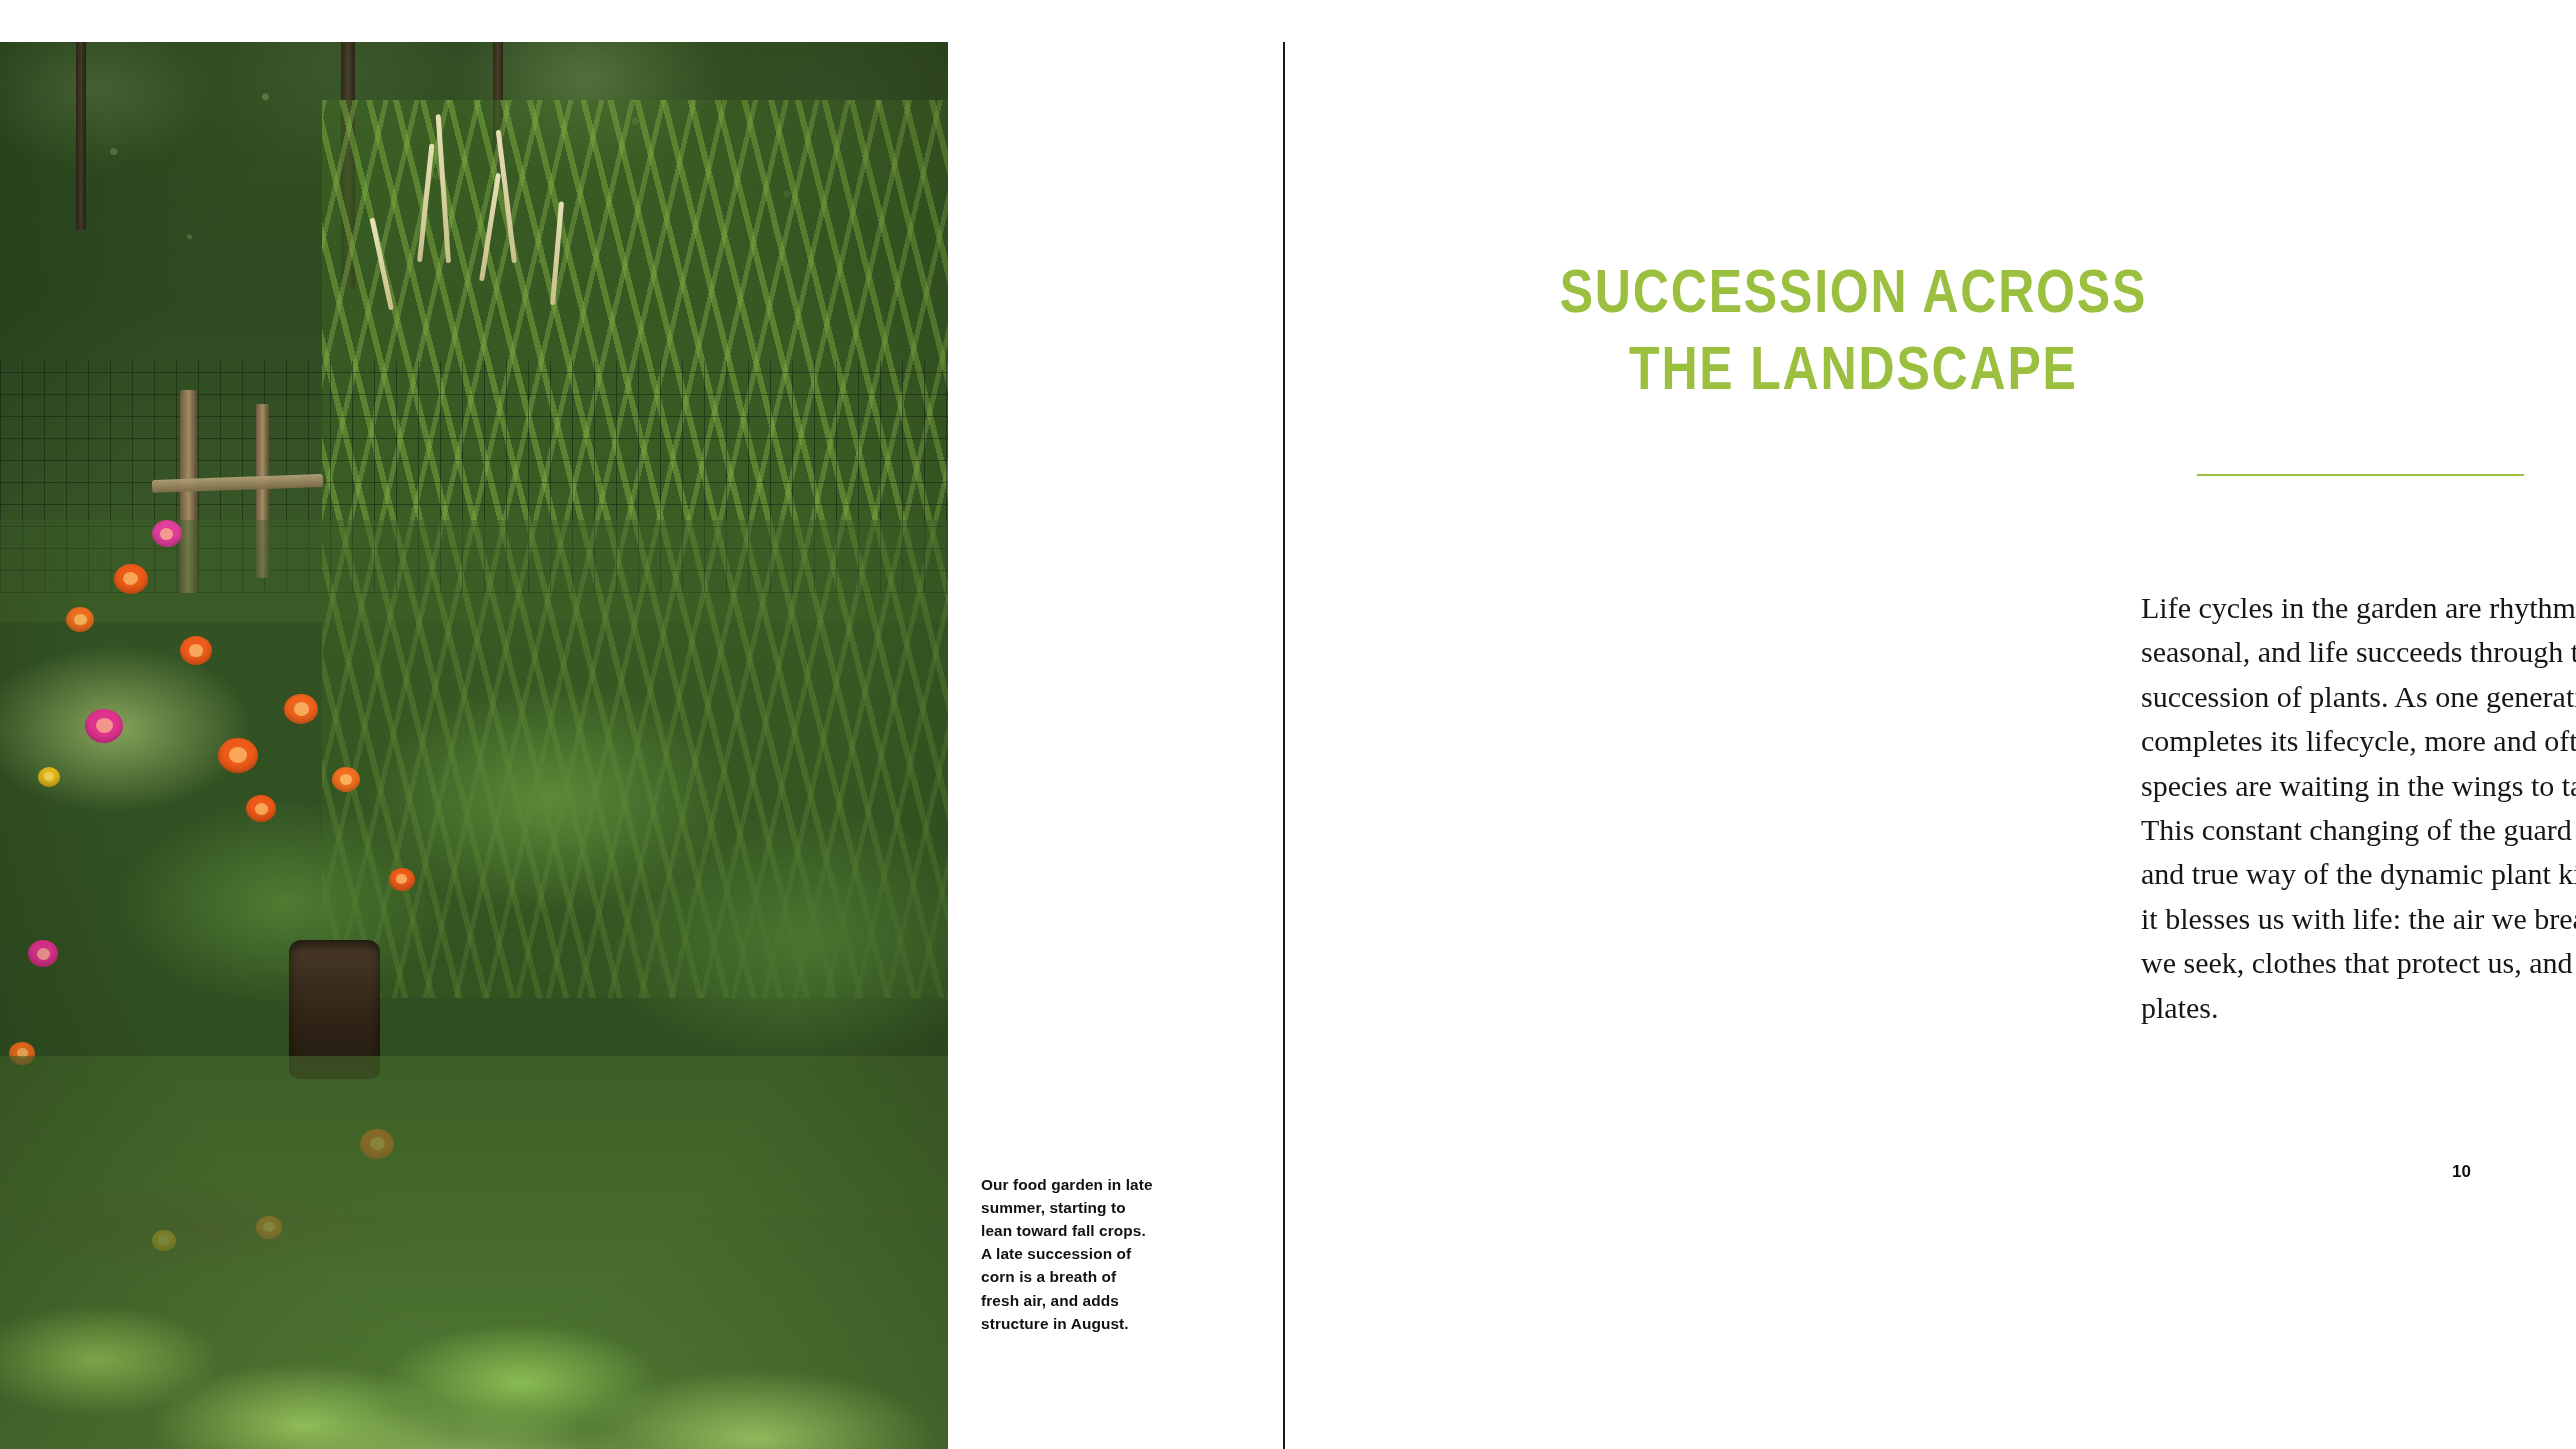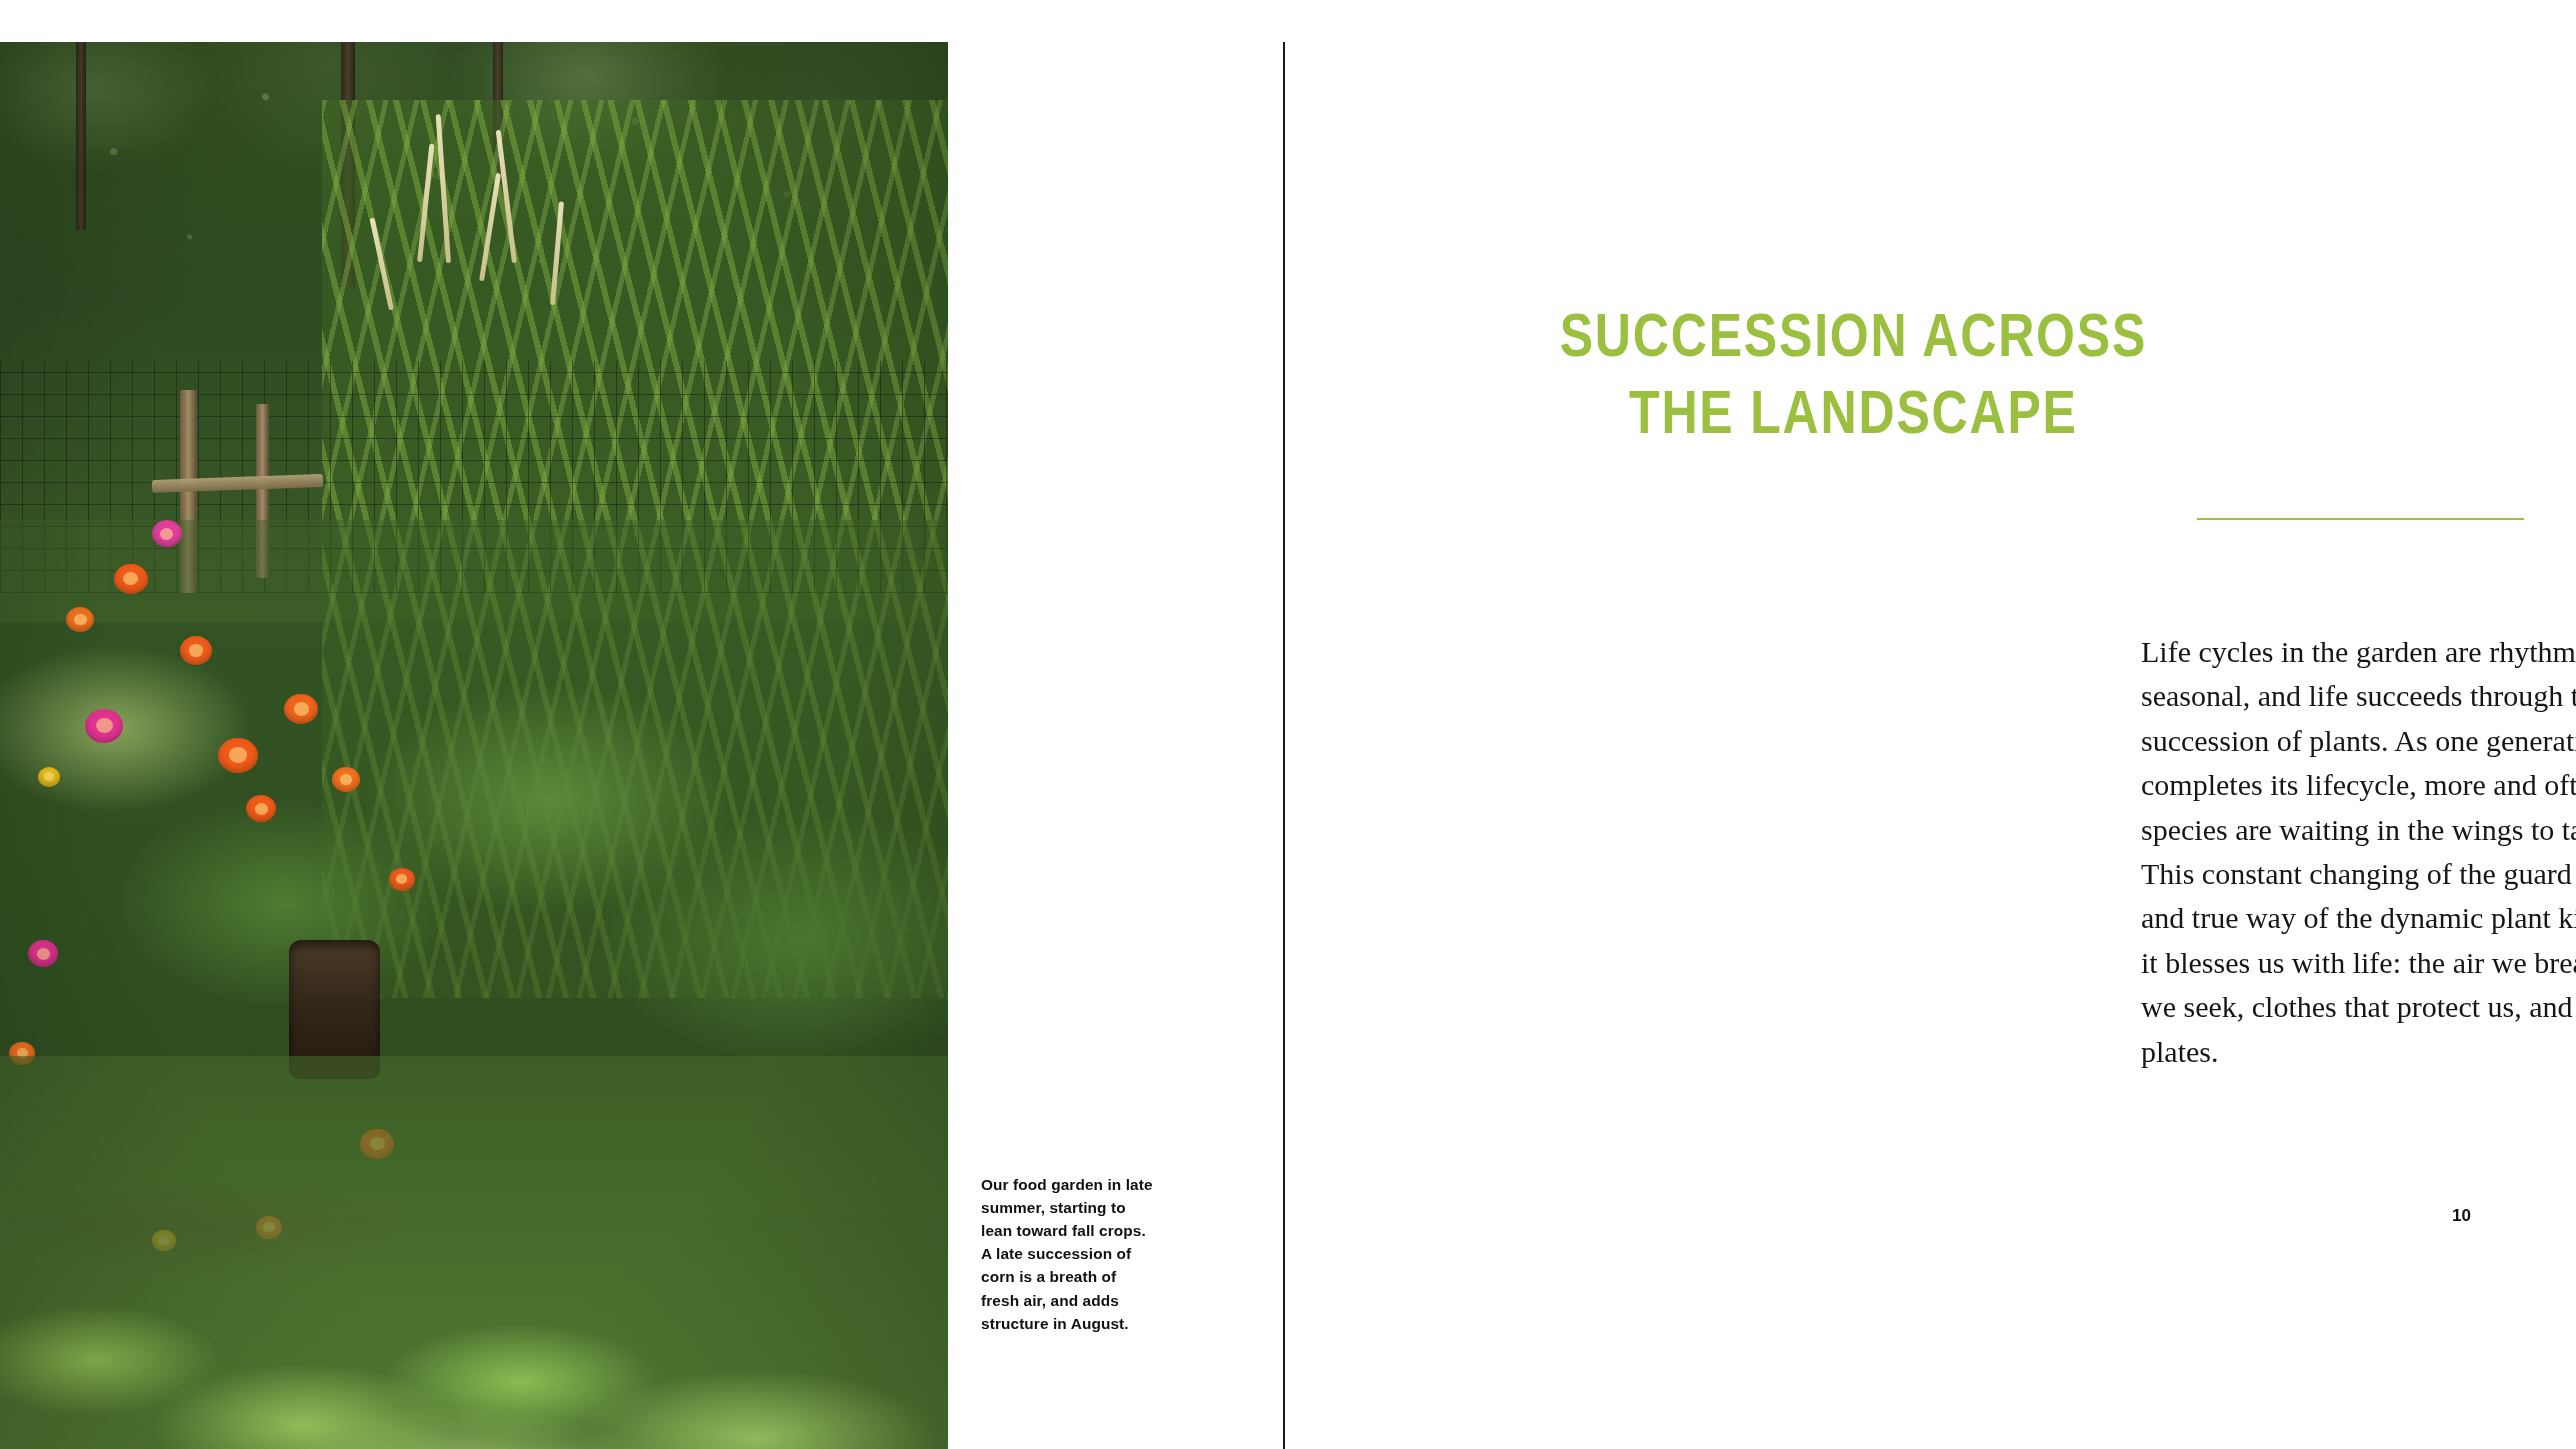--- a/index.html
+++ b/index.html
@@ -182,21 +182,20 @@
     background: #1a1a1a;
   }
 
   
   .page-right {
     position: relative;
     width: 1291px;
     height: 1259px;
     background: #ffffff;
     flex: 0 0 auto;
-    margin-top: 44px;
   }
 
   .chapter-title {
     position: absolute;
     left: 0;
     top: 220px;
     width: 100%;
     text-align: center;
     padding-right: 188px;
     box-sizing: border-box;

